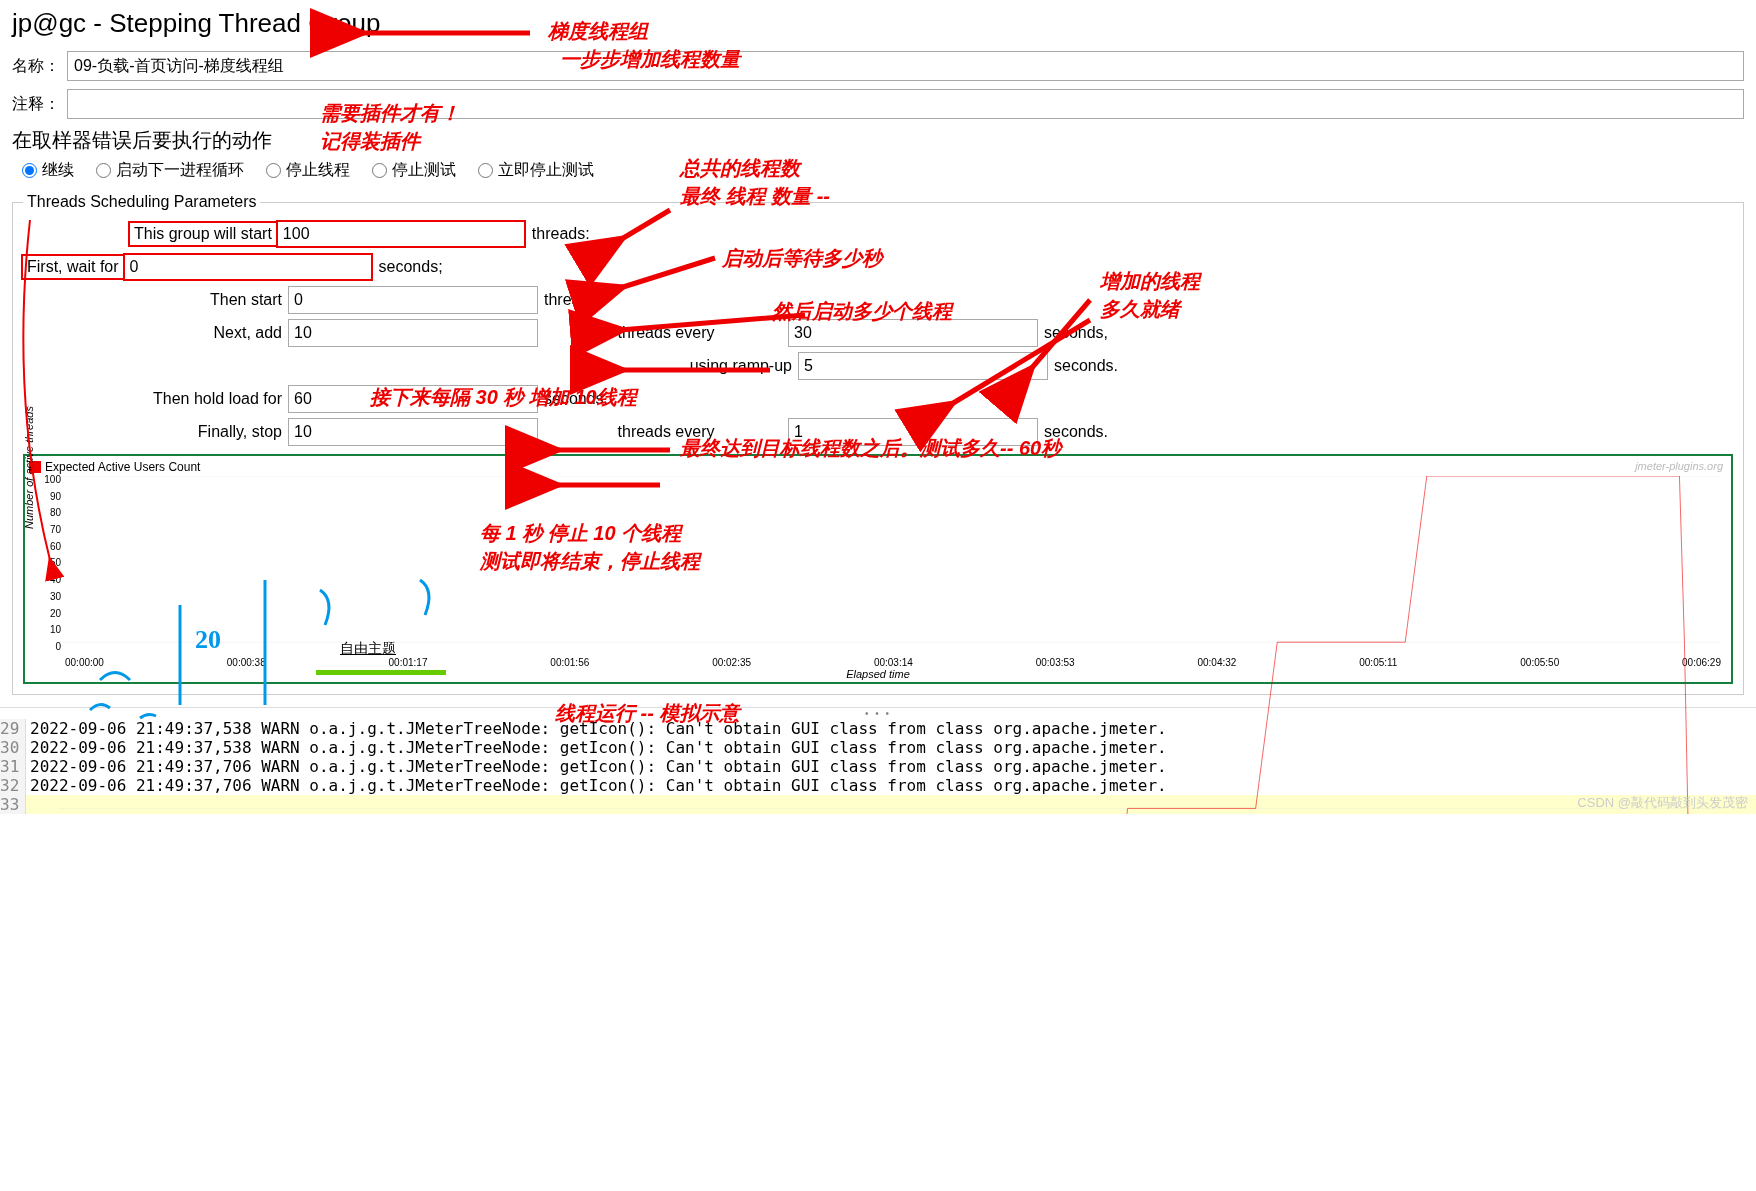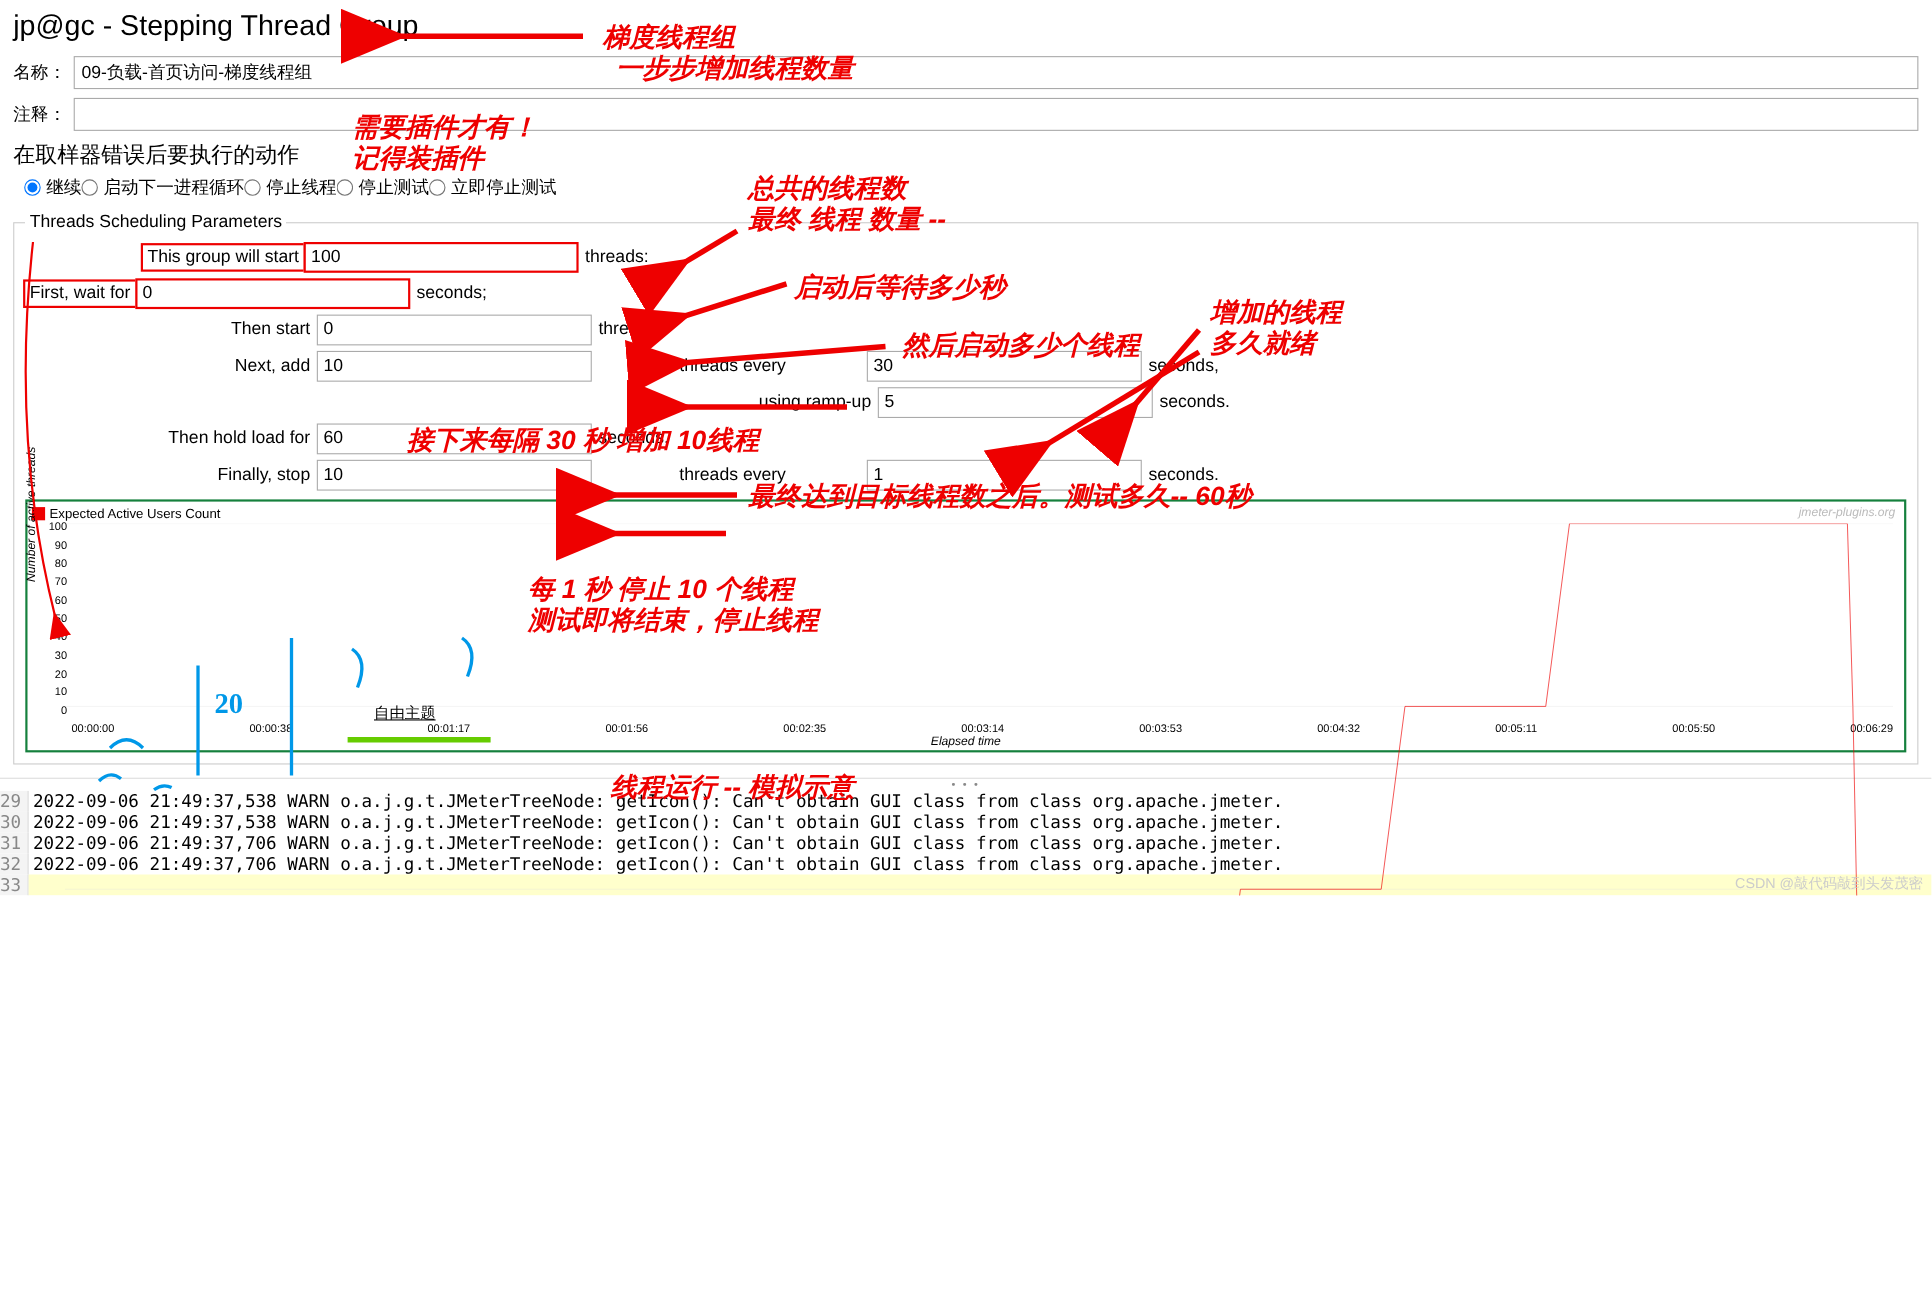--- a/index.html
+++ b/index.html
@@ -3,21 +3,21 @@
 <meta charset="utf-8">
 <style>
 * { box-sizing: border-box; margin: 0; padding: 0; }
 body { font-family: Arial, "Microsoft YaHei", sans-serif; font-size: 14px; background: #fff; color: #000; width: 1756px; position: relative; }
 .main-panel { padding: 8px 12px; }
 .title { font-size: 26px; font-weight: normal; margin-bottom: 12px; }
 .form-row { display: flex; align-items: center; margin-bottom: 8px; }
 .form-row label { width: 55px; font-size: 16px; }
 .text-input { flex: 1; border: 1px solid #aaa; padding: 4px 6px; font-size: 16px; height: 30px; }
 .section-label { font-size: 20px; margin: 8px 0 6px 0; }
-.radio-row { display: flex; margin-bottom: 12px; font-size: 16px; align-items: center; padding-left: 10px;}
+.radio-row { display: flex; gap: 22px; margin-bottom: 12px; font-size: 16px; align-items: center; padding-left: 10px;}
 .radio-row label { display: flex; gap: 5px; align-items: center;}
 fieldset { border: 1px solid #ccc; padding: 4px 10px 10px 10px; margin-top: 6px; }
 legend { font-size: 16px; padding: 0 4px; }
 .param-row { display: flex; align-items: center; margin: 5px 0; font-size: 16px; }
 .param-label { width: 265px; text-align: right; padding-right: 6px; }
 .param-input { width: 250px; border: 1px solid #aaa; padding: 3px 5px; font-size: 16px; height: 28px; }
 .param-suffix { padding-left: 6px; width: 130px; }
 .param-input.mid { width: 250px; }
 .boxed-red { border: 2px solid #e00 !important; }
 .boxed-red-label { outline: 2px solid #e00; padding: 2px 4px; }
@@ -30,21 +30,21 @@
 .x-axis-label { position: absolute; bottom: 2px; left: 50%; transform: translateX(-50%); font-size: 11px; font-style: italic; }
 .y-ticks { position:absolute; left: 16px; top:18px; bottom:30px; width:20px; font-size:10px; display:flex; flex-direction:column; justify-content:space-between; text-align:right;}
 .x-ticks { position:absolute; left:40px; right:10px; bottom:14px; font-size:10px; display:flex; justify-content:space-between;gap:31px;}
 .gutter-handle { text-align:center; color:#888; font-size:10px; letter-spacing:2px; margin-top:4px; border-top:1px solid #ddd;}
 .log-area { font-family: "Consolas", monospace; font-size: 16px; margin-top: 0;}
 .log-line { display:flex; white-space: pre; }
 .log-gutter { width:26px; text-align:right; padding-right:6px; color:#888; background:#f4f4f4; border-right:1px solid #ddd;}
 .log-line.last .log-text { background: #ffffcc; flex:1;}
 .log-text { flex: 1; padding-left: 4px;}
 .watermark-csdn { position:absolute; bottom:2px; right:8px; color:#ccc; font-size:13px;}
-.annot { position: absolute; color: #e00; font-style: italic; font-weight: bold; font-size: 24px; pointer-events: none; white-space: nowrap; z-index:50;}
+.annot { position: absolute; color: #e00; font-style: italic; font-weight: bold; font-size: 20px; pointer-events: none; white-space: nowrap; z-index:50;}
 .annot.blue { color:#0098e8; font-style: normal; }
 .annot.black { color:#000; font-style: normal; font-weight:normal;}
 svg.overlay { position:absolute; top:0; left:0; pointer-events:none; z-index:40;}
 .green-underline { position:absolute; background:#6c0; height:5px; }
 input[type=radio]{width:15px;height:15px;}
 </style>
 </head>
 <body>
 
 <div class="main-panel">
@@ -192,21 +192,21 @@
 
 <div class="watermark-csdn">CSDN @敲代码敲到头发茂密</div>
 
 <div class="annot" style="top:18px;left:548px;">梯度线程组</div>
 <div class="annot" style="top:46px;left:560px;">一步步增加线程数量</div>
 <div class="annot" style="top:100px;left:320px;">需要插件才有！</div>
 <div class="annot" style="top:128px;left:320px;">记得装插件</div>
 <div class="annot" style="top:155px;left:680px;">总共的线程数</div>
 <div class="annot" style="top:183px;left:680px;">最终 线程 数量 --</div>
 <div class="annot" style="top:245px;left:722px;">启动后等待多少秒</div>
-<div class="annot" style="top:298px;left:820px;font-style:italic;">然后启动多少个线程</div>
+<div class="annot" style="top:298px;left:772px;font-style:italic;">然后启动多少个线程</div>
 <div class="annot" style="top:268px;left:1100px;">增加的线程</div>
 <div class="annot" style="top:296px;left:1100px;">多久就绪</div>
 <div class="annot" style="top:384px;left:370px;">接下来每隔 30 秒 增加 10线程</div>
 <div class="annot" style="top:435px;left:680px;">最终达到目标线程数之后。测试多久-- 60秒</div>
 <div class="annot" style="top:520px;left:480px;">每 1 秒 停止 10 个线程</div>
 <div class="annot" style="top:548px;left:480px;">测试即将结束，停止线程</div>
 <div class="annot" style="top:700px;left:555px;">线程运行 -- 模拟示意</div>
 <div class="annot black" style="top:640px;left:340px;font-size:14px;text-decoration:underline;">自由主题</div>
 <div class="annot blue" style="top:625px;left:195px;font-size:26px;font-family:cursive;">20</div>
 <div class="green-underline" style="top:670px;left:316px;width:130px;"></div>

